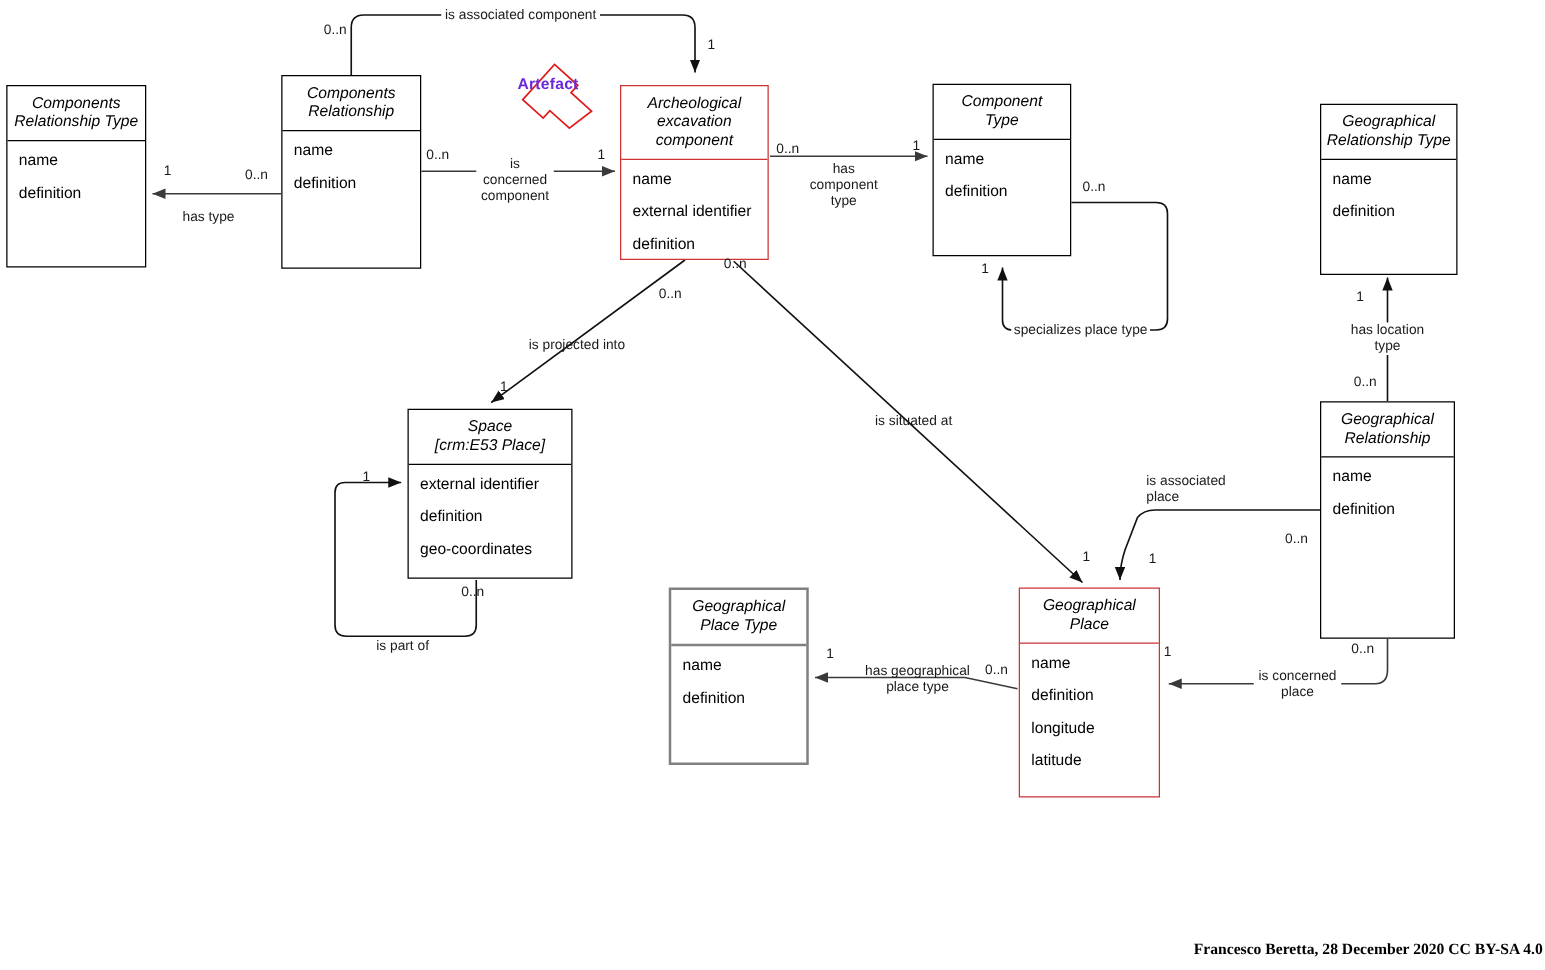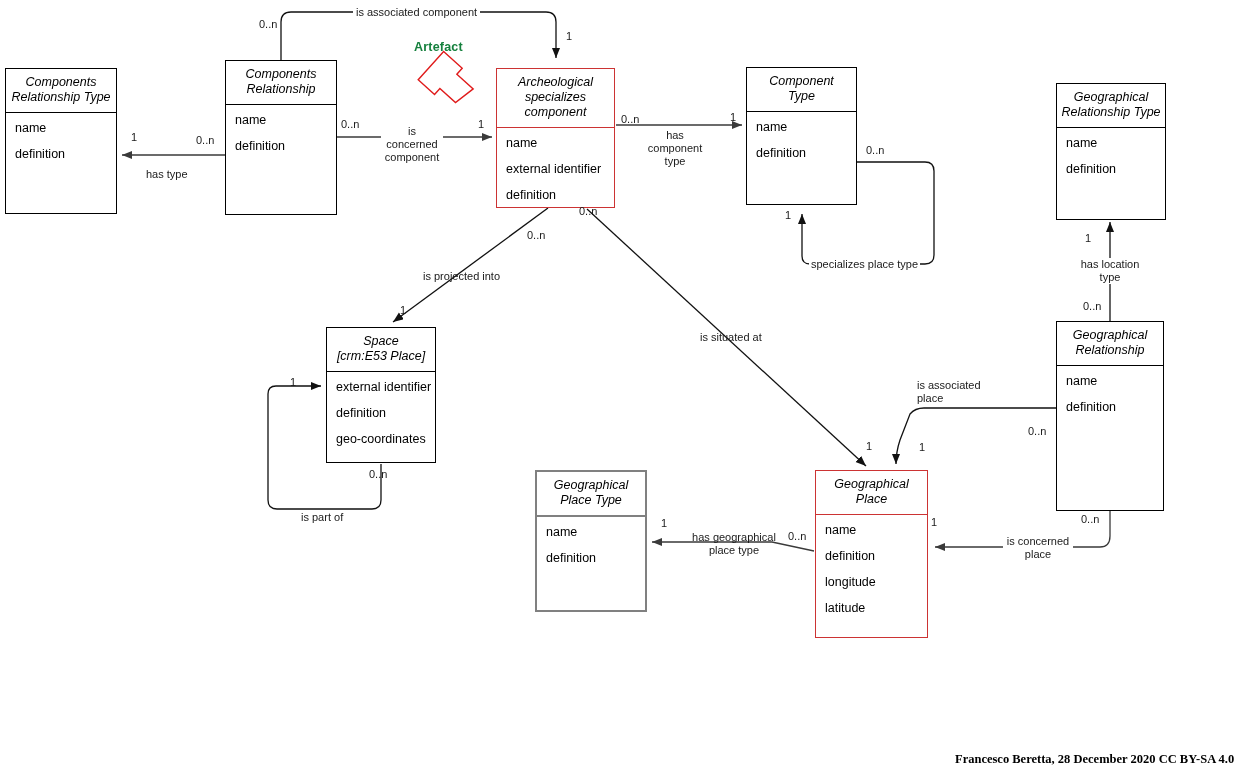--- a/index.html
+++ b/index.html
@@ -79,24 +79,25 @@
   .lbl.c2 { white-space: normal; text-align: center; }
   .card {
     position: absolute;
     font-size: 11px;
     line-height: 12px;
     color: #1a1a1a;
   }
   
   .artefact-label {
     position: absolute;
-    color: #15803d;
+    color: #6d28d9;
     font-weight: bold;
     font-size: 12.5px;
     letter-spacing: 0.2px;
+    margin-top: 20px;
   }
   
   .footer {
     position: absolute;
     font-family: "Liberation Serif", serif;
     font-weight: bold;
     font-size: 12.5px;
     color: #000000;
     white-space: nowrap;
   }
@@ -163,21 +164,21 @@
     </div>
     <div class="ent-attrs">
       <div class="attr">name</div>
       <div class="attr">definition</div>
     </div>
   </div>
 
   <div class="entity red" style="left:496px; top:68px; width:119px; height:140px;">
     <div class="ent-header">
       <div>Archeological</div>
-      <div>specializes</div>
+      <div>excavation</div>
       <div>component</div>
     </div>
     <div class="ent-attrs">
       <div class="attr">name</div>
       <div class="attr">external identifier</div>
       <div class="attr">definition</div>
     </div>
   </div>
 
   <div class="entity" style="left:746px; top:67px; width:111px; height:138px;">
@@ -195,21 +196,21 @@
     <div class="ent-header">
       <div>Geographical</div>
       <div>Relationship Type</div>
     </div>
     <div class="ent-attrs">
       <div class="attr">name</div>
       <div class="attr">definition</div>
     </div>
   </div>
 
-  <div class="entity" style="left:326px; top:327px; width:110px; height:136px;">
+  <div class="entity" style="left:326px; top:327px; width:132px; height:136px;">
     <div class="ent-header">
       <div>Space</div>
       <div>[crm:E53 Place]</div>
     </div>
     <div class="ent-attrs">
       <div class="attr">external identifier</div>
       <div class="attr">definition</div>
       <div class="attr">geo-coordinates</div>
     </div>
   </div>

